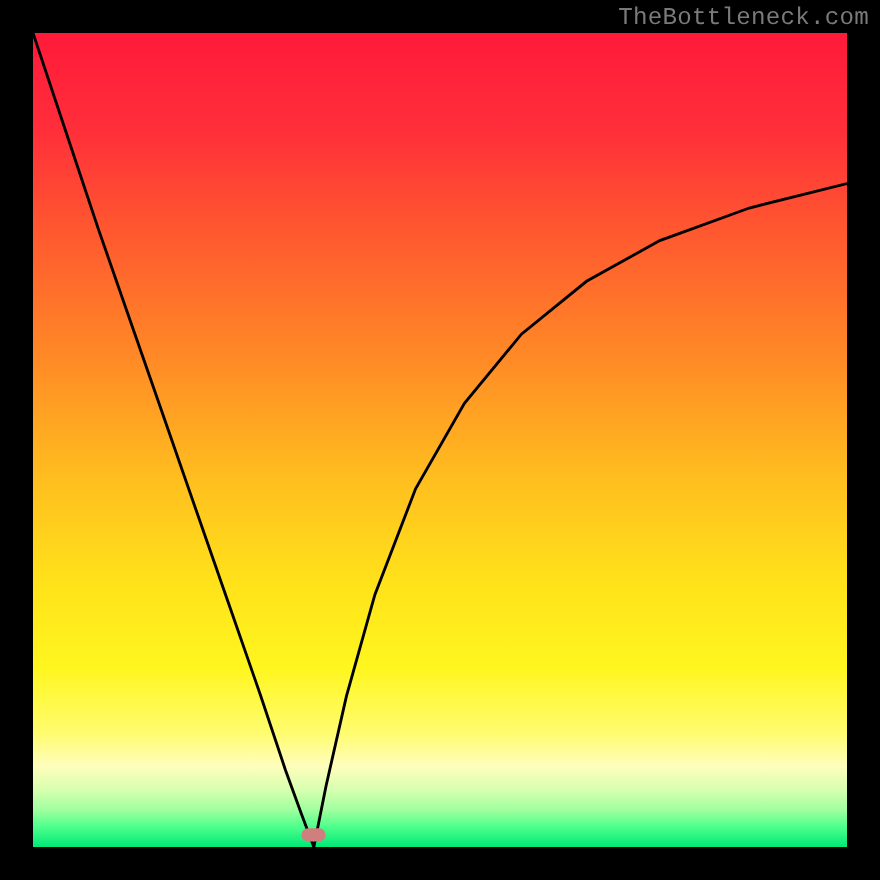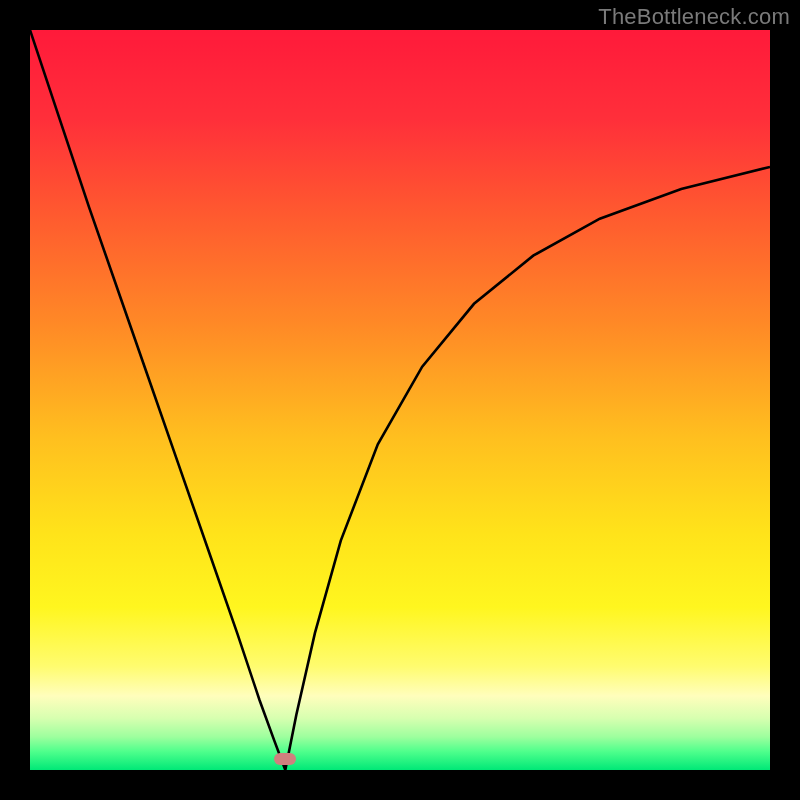--- a/index.html
+++ b/index.html
@@ -29,20 +29,21 @@
   }
   .watermark {
     position: absolute;
     top: 4px;
     right: 10px;
     color: #7a7a7a;
     font-size: 22px;
     letter-spacing: 0.2px;
     font-weight: 400;
     user-select: none;
+    font-family: Liberation Mono, monospace;
   }
   .curve {
     position: absolute;
     top: 30px;
     left: 30px;
     width: 740px;
     height: 740px;
     pointer-events: none;
   }
   .marker {

